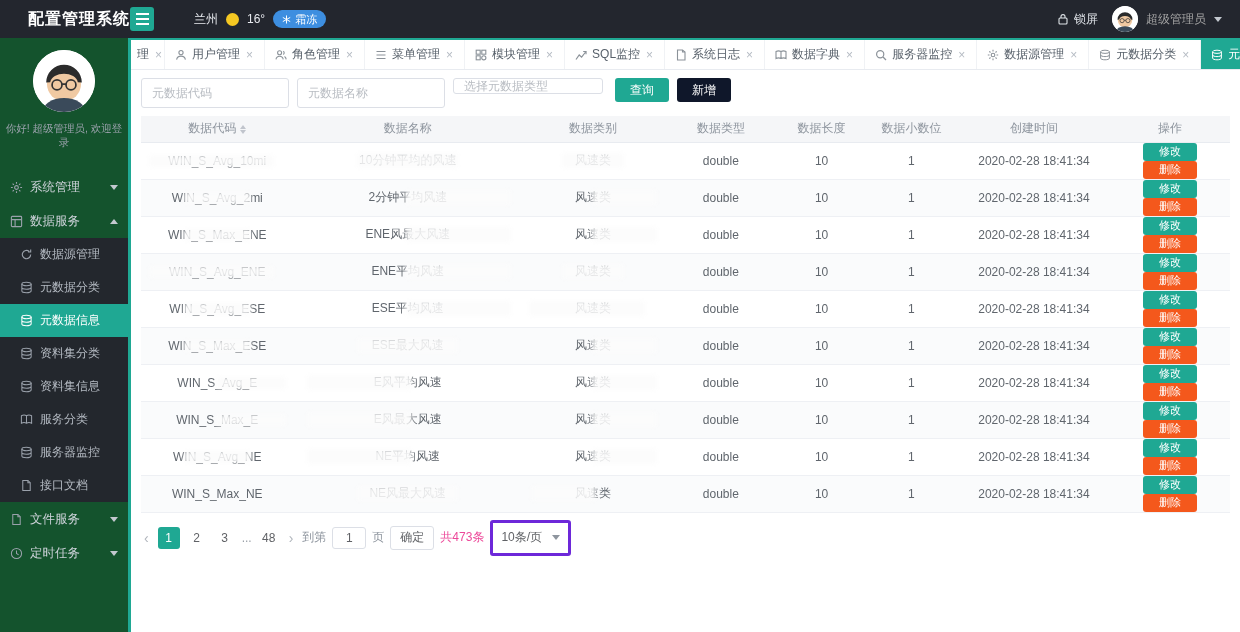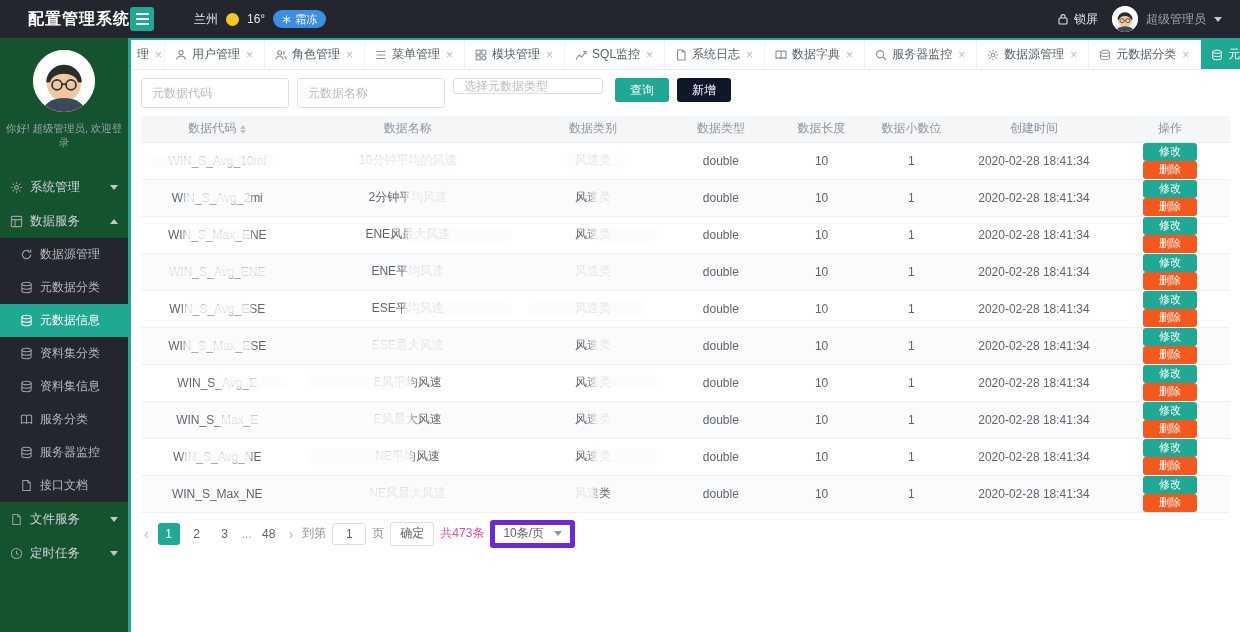--- a/index.html
+++ b/index.html
@@ -87,21 +87,21 @@
   
   .pager { display:flex; align-items:center; gap:6px; margin-top:7px; color:#666; font-size:12px; }
   .pg-arrow { color:#b0b5bc; font-size:14px; padding:0 3px; cursor:pointer; background:none; border:none; }
   .pg-num { min-width:22px; height:22px; border:none; background:none; border-radius:3px; font-size:12px; color:#606266; cursor:pointer; font-family:inherit; }
   .pg-num.active { background:#1fa893; color:#fff; }
   .pg-ellipsis { color:#9aa0a8; }
   .goto-label { color:#8e959e; }
   .goto-input { width:34px; height:22px; border:1px solid #dcdfe6; border-radius:3px; text-align:center; font-size:12px; color:#606266; font-family:inherit; }
   .btn-confirm { height:24px; border:1px solid #dcdfe6; background:#fff; border-radius:3px; font-size:12px; color:#606266; padding:0 9px; cursor:pointer; font-family:inherit; }
   .total-count { color:#ec4899; }
-  .size-select { height:28px; border:5px solid #6d28d9; border-radius:3px; display:flex; align-items:center; gap:10px; padding:0 8px; color:#606266; cursor:pointer; }
+  .size-select { height:36px; border:3px solid #6d28d9; border-radius:3px; display:flex; align-items:center; gap:10px; padding:0 8px; color:#606266; cursor:pointer; }
   .size-select .caret-down { border-top-color:#8e959e; }
 </style>
 </head>
 <body>
 
 <div class="app">
 
   <div class="topbar">
     <div class="brand">配置管理系统</div>
     <button class="menu-toggle">

